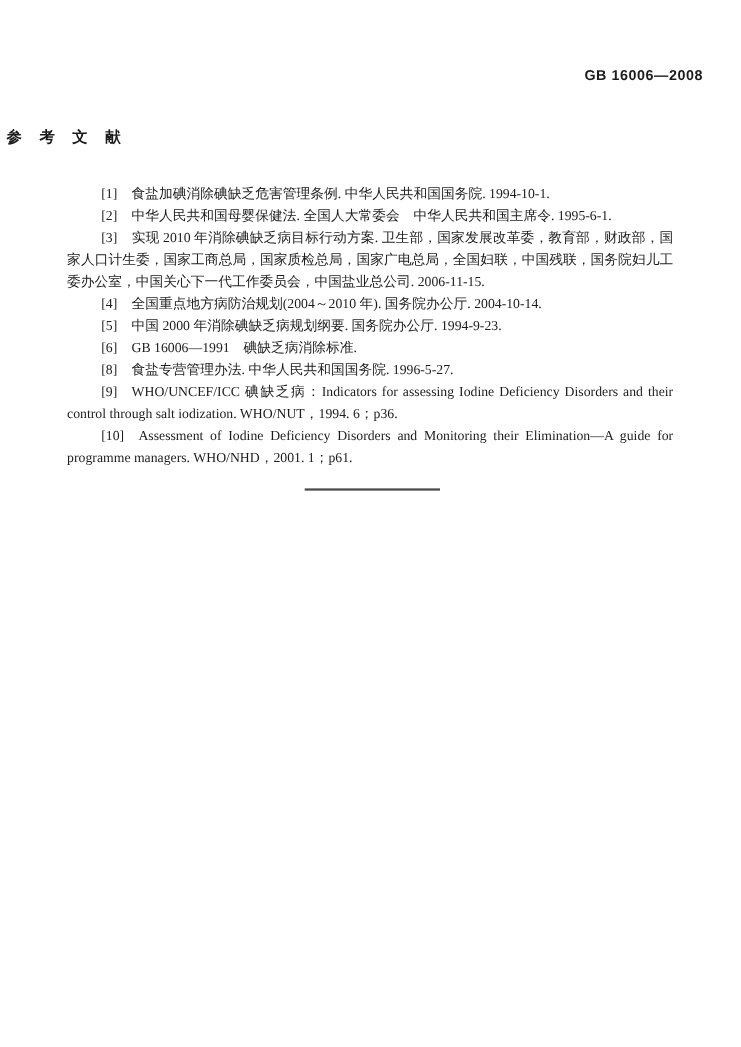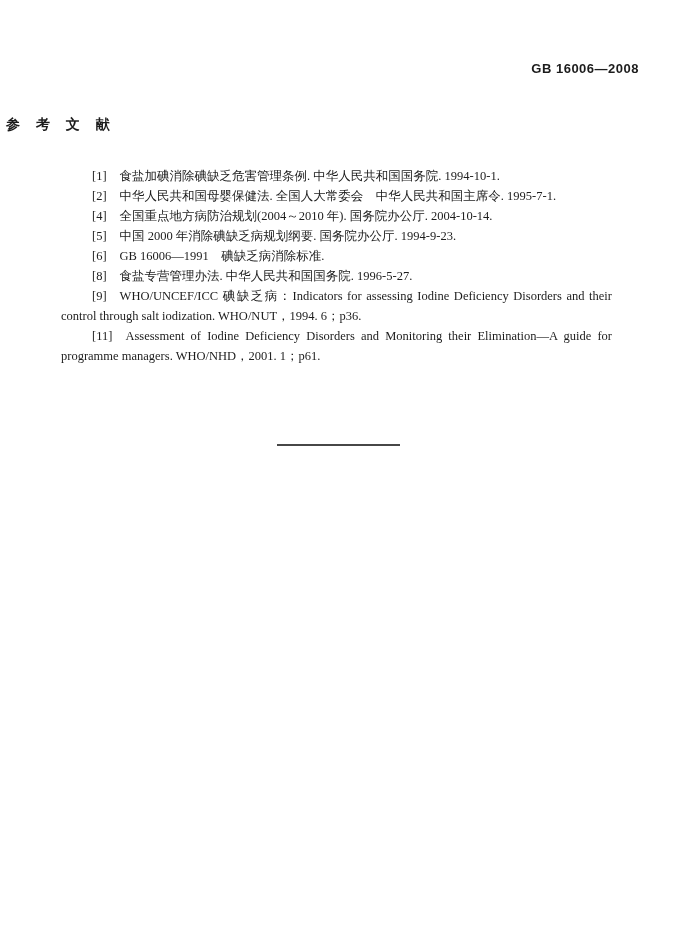--- a/index.html
+++ b/index.html
@@ -69,23 +69,24 @@
 </head>
 <body>
 
 <div class="page">
   <div class="doc-number">GB 16006—2008</div>
 
   <h1 class="title">参 考 文 献</h1>
 
   <div class="refs" id="refs">
       <p><span class="ref-label">[1]</span><span>食盐加碘消除碘缺乏危害管理条例. 中华人民共和国国务院. 1994-10-1.</span></p>
-      <p><span class="ref-label">[2]</span><span>中华人民共和国母婴保健法. 全国人大常委会　中华人民共和国主席令. 1995-7-1.</span></p>
+      <p><span class="ref-label">[2]</span><span>中华人民共和国母婴保健法. 全国人大常委会　中华人民共和国主席令. 1995-6-1.</span></p>
+      <p><span class="ref-label">[3]</span><span>实现 2010 年消除碘缺乏病目标行动方案. 卫生部，国家发展改革委，教育部，财政部，国家人口计生委，国家工商总局，国家质检总局，国家广电总局，全国妇联，中国残联，国务院妇儿工委办公室，中国关心下一代工作委员会，中国盐业总公司. 2006-11-15.</span></p>
       <p><span class="ref-label">[4]</span><span>全国重点地方病防治规划(2004～2010 年). 国务院办公厅. 2004-10-14.</span></p>
       <p><span class="ref-label">[5]</span><span>中国 2000 年消除碘缺乏病规划纲要. 国务院办公厅. 1994-9-23.</span></p>
       <p><span class="ref-label">[6]</span><span>GB 16006—1991　碘缺乏病消除标准.</span></p>
       <p><span class="ref-label">[8]</span><span>食盐专营管理办法. 中华人民共和国国务院. 1996-5-27.</span></p>
       <p><span class="ref-label">[9]</span><span>WHO/UNCEF/ICC 碘缺乏病：Indicators for assessing Iodine Deficiency Disorders and their control through salt iodization. WHO/NUT，1994. 6；p36.</span></p>
-      <p><span class="ref-label">[11]</span><span>Assessment of Iodine Deficiency Disorders and Monitoring their Elimination—A guide for programme managers. WHO/NHD，2001. 1；p61.</span></p>
+      <p><span class="ref-label">[10]</span><span>Assessment of Iodine Deficiency Disorders and Monitoring their Elimination—A guide for programme managers. WHO/NHD，2001. 1；p61.</span></p>
     </div>
 
   <div class="end-rule"></div>
 </div>
 
 </body></html>

